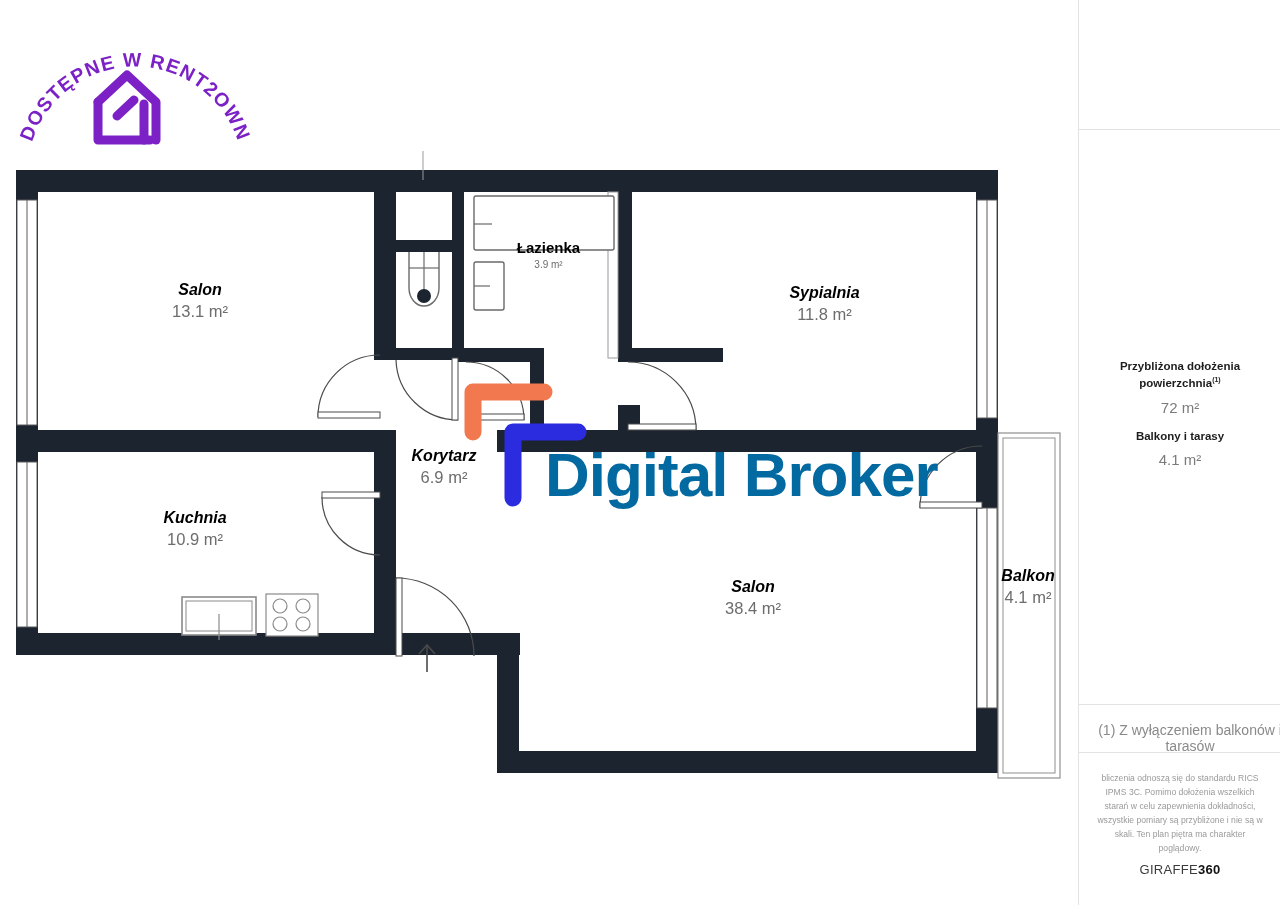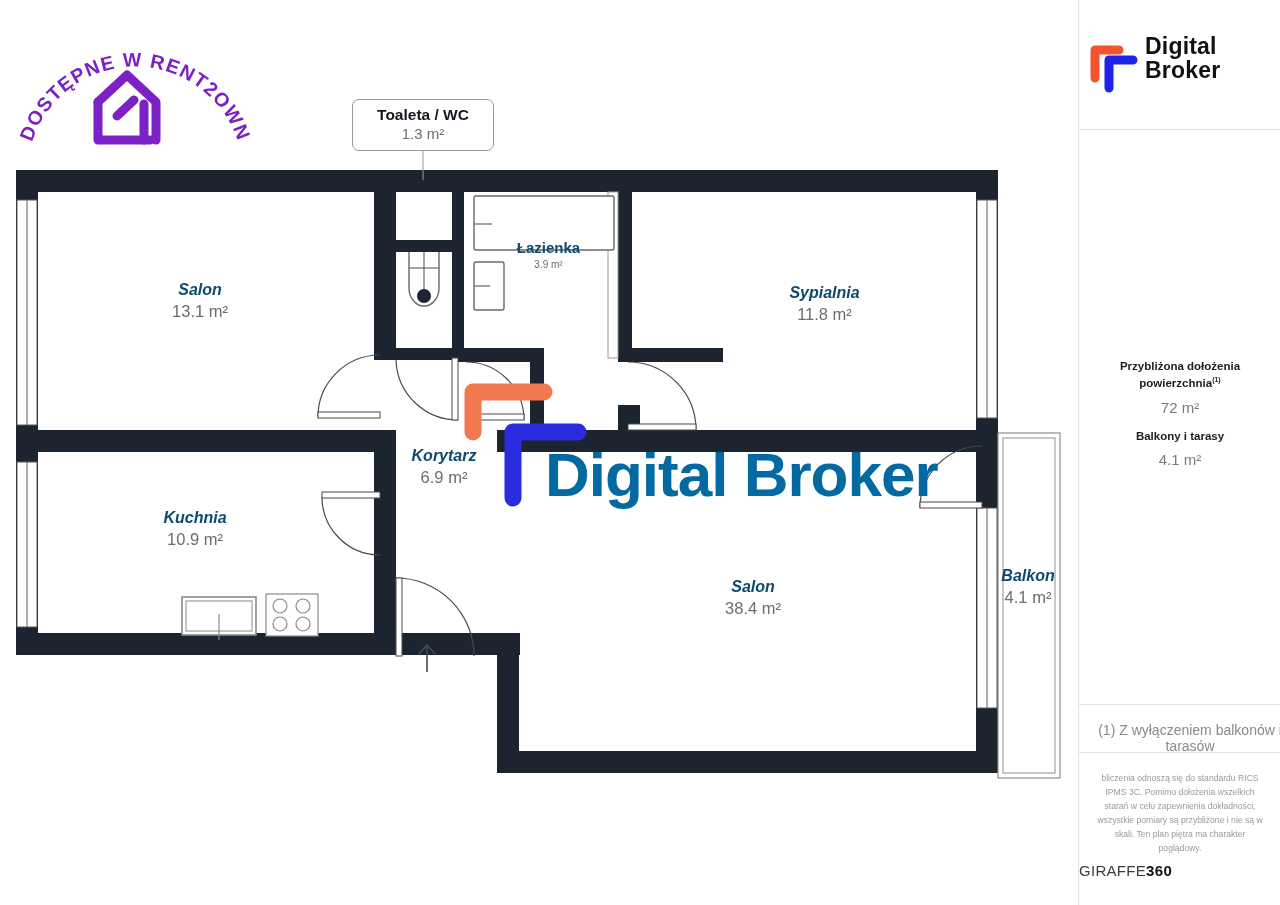--- a/index.html
+++ b/index.html
@@ -25,41 +25,41 @@
   .logo-text .l1{font-size:23px;letter-spacing:.2px;}
   .logo-text .l2{font-size:23px;letter-spacing:.2px;}
 
   .area-block{position:absolute;left:0;width:202px;text-align:center;}
   .area-title{font-size:11.5px;font-weight:bold;color:#1d1d1d;line-height:1.45;}
   .area-value{font-size:15px;color:#7b7b7b;margin-top:8px;}
   .sup{font-size:7px;vertical-align:super;}
 
   .footnote{position:absolute;left:10px;width:202px;text-align:center;font-size:14px;color:#8a8a8a;}
   .disclaimer{position:absolute;left:14px;width:174px;text-align:center;font-size:8.6px;color:#9a9a9a;line-height:1.62;}
-  .giraffe{position:absolute;left:0;width:202px;text-align:left;font-size:15px;color:#3b3b3b;letter-spacing:.3px;}
+  .giraffe{position:absolute;left:0;width:202px;text-align:center;font-size:13px;color:#3b3b3b;letter-spacing:.3px;}
   .giraffe b{color:#111;}
 
   
   .badge{position:absolute;left:10px;top:18px;width:250px;height:150px;}
 
   
   .plan{position:absolute;left:0;top:0;width:1078px;height:905px;}
 
   
   .callout{
     position:absolute;left:352px;top:99px;width:142px;height:52px;
     border:1px solid #9b9b9b;border-radius:7px;background:#fff;
     text-align:center;box-sizing:border-box;padding-top:6px;
   }
   .callout .c-name{font-size:15.5px;font-weight:bold;color:#14181f;}
   .callout .c-area{font-size:15px;color:#6d6d6d;margin-top:1px;}
 
   
   .room-label{position:absolute;text-align:center;white-space:nowrap;}
-  .room-label .r-name{font-weight:bold;color:#0c4a6e;}
+  .room-label .r-name{font-weight:bold;color:#000000;}
   .room-label .r-area{color:#6d6d6d;}
   .rl-lg .r-name{font-size:16px;font-style:italic;}
   .rl-lg .r-area{font-size:16.5px;margin-top:3px;}
   .rl-md .r-name{font-size:15px;}
   .rl-md .r-area{font-size:10px;margin-top:3px;}
 
   .watermark{
     position:absolute;left:545px;top:402px;width:470px;
     font-size:62px;font-weight:bold;color:#0369a1;line-height:.92;
     letter-spacing:-1px;pointer-events:none;margin-top:44px;
@@ -192,24 +192,20 @@
       <g>
         <path d="M473,432 L473,392 L544,392" fill="none" stroke="#F2794F" stroke-width="17" stroke-linecap="round" stroke-linejoin="round"></path>
         <path d="M513,498 L513,432 L578,432" fill="none" stroke="#2B2BE0" stroke-width="17" stroke-linecap="round" stroke-linejoin="round"></path>
       </g>
     </svg>
 
     
     <div class="watermark">Digital Broker</div>
 
     
-    <div class="callout">
-      <div class="c-name">Toaleta / WC</div>
-      <div class="c-area">1.3 m²</div>
-    </div>
 
     
     <div class="room-label rl-lg" style="left:140px;top:281px;width:120px;">
       <div class="r-name">Salon</div>
       <div class="r-area">13.1 m²</div>
     </div>
 
     <div class="room-label rl-md" style="left:486px;top:239px;width:125px;">
       <div class="r-name">Łazienka</div>
       <div class="r-area">3.9 m²</div>
@@ -261,30 +257,20 @@
       </g>
     </svg>
   </div>
 
   <div class="side-panel">
 
     <div class="panel-divider" style="top:129px;"></div>
     <div class="panel-divider" style="top:704px;"></div>
     <div class="panel-divider" style="top:752px;"></div>
 
-    <div class="logo-box">
-      <svg class="logo-mark" viewBox="0 0 56 56">
-        <path d="M6,40 L6,12 L30,12" fill="none" stroke="#F2542D" stroke-width="9" stroke-linecap="round" stroke-linejoin="round"></path>
-        <path d="M20,50 L20,22 L44,22" fill="none" stroke="#1F23E8" stroke-width="9" stroke-linecap="round" stroke-linejoin="round"></path>
-      </svg>
-      <div class="logo-text">
-        <div class="l1">Digital</div>
-        <div class="l2">Broker</div>
-      </div>
-    </div>
 
     <div class="area-block" style="top:358px;">
       <div class="area-title">
         <span>Przybliżona dołożenia powierzchnia</span><span class="sup">(1)</span>
       </div>
       <div class="area-value">72 m²</div>
     </div>
 
     <div class="area-block" style="top:428px;">
       <div class="area-title">Balkony i tarasy</div>

